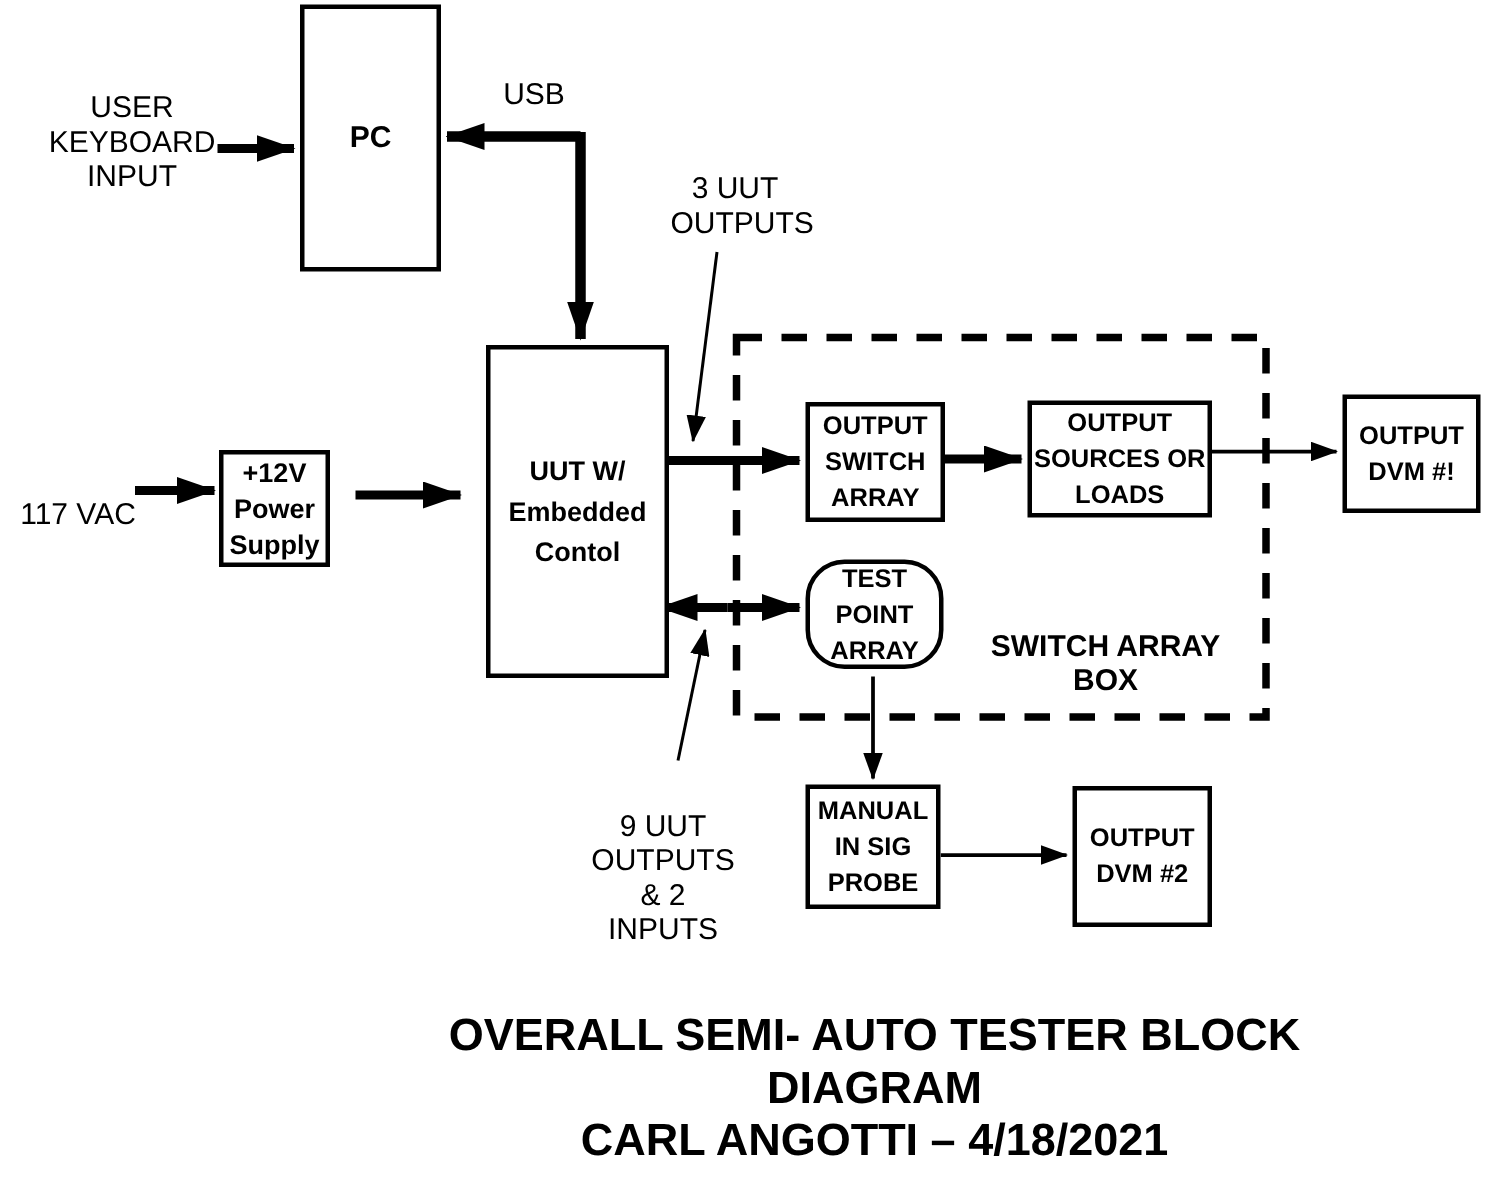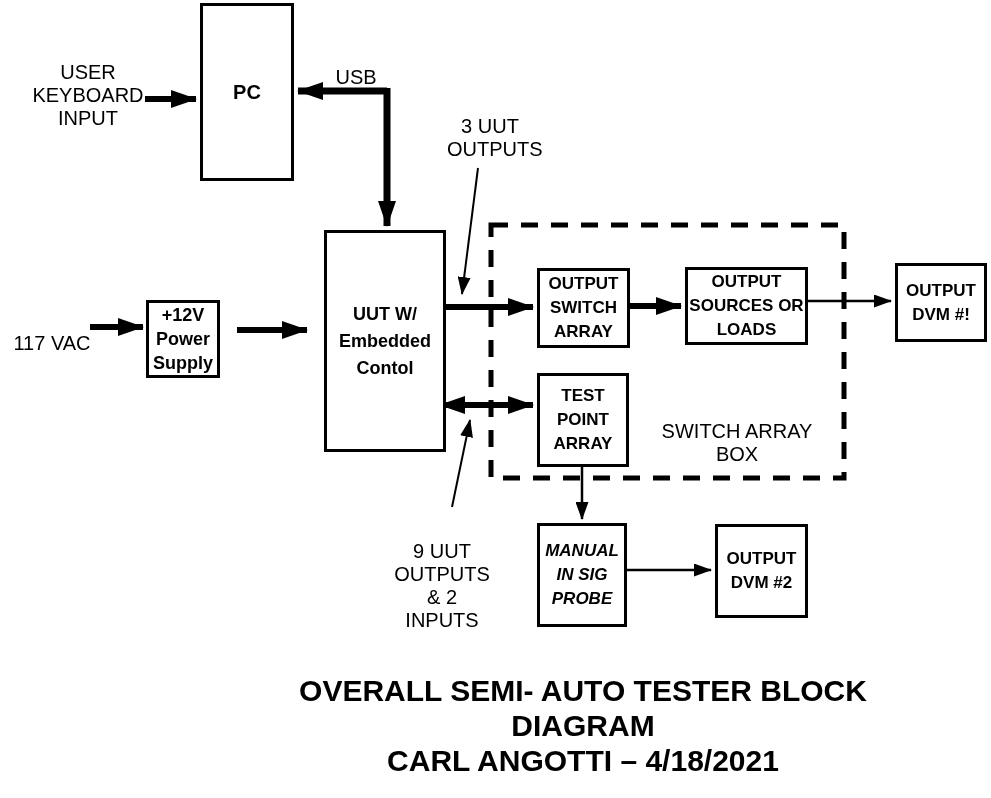--- a/index.html
+++ b/index.html
@@ -25,34 +25,34 @@
     font-weight:bold;
     white-space:pre-line;
     font-size:17px;line-height:24px;
   }
   #pc-box{left:200px;top:3px;width:94px;height:178px;font-size:20px;}
   #power-supply-box{left:146px;top:300px;width:74px;height:78px;font-size:18px;line-height:24px;}
   #uut-box{left:324px;top:230px;width:122px;height:222px;font-size:18px;line-height:27px;}
   #output-switch-array-box{left:537px;top:268px;width:93px;height:80px;}
   #output-sources-or-loads-box{left:685px;top:267px;width:123px;height:78px;}
   #output-dvm1-box{left:895px;top:263px;width:92px;height:79px;}
-  #test-point-array-box{left:537px;top:373px;width:92px;height:94px;}
-  #manual-in-sig-probe-box{left:537px;top:523px;width:90px;height:104px;font-style:italic;}
+  #test-point-array-box{left:537px;top:373px;width:92px;height:73px;border-radius:26px;}
+  #manual-in-sig-probe-box{left:537px;top:523px;width:90px;height:83px;}
   #output-dvm2-box{left:715px;top:524px;width:93px;height:94px;}
   .note{
     position:absolute;
     font-size:20px;line-height:23px;
     white-space:pre-line;
     text-align:center;
   }
   #user-keyboard-input-label{left:30px;top:61px;width:116px;}
-  #usb-label{left:330px;top:66px;width:52px;}
+  #usb-label{left:330px;top:52px;width:52px;}
   #vac-117-label{left:10px;top:332px;width:84px;text-align:center;}
   #three-uut-outputs-label{left:435px;top:115px;width:86px;margin-left:12px;}
-  #switch-array-box-label{left:642px;top:420px;width:190px;font-weight:normal;}
+  #switch-array-box-label{left:642px;top:420px;width:190px;font-weight:bold;}
   #nine-uut-outputs-label{left:392px;top:540px;width:100px;}
   #diagram-title{
     left:293px;top:673px;width:580px;
     font-size:30px;font-weight:bold;line-height:35px;
     text-align:center;
   }
 </style>
 </head>
 <body>
 

